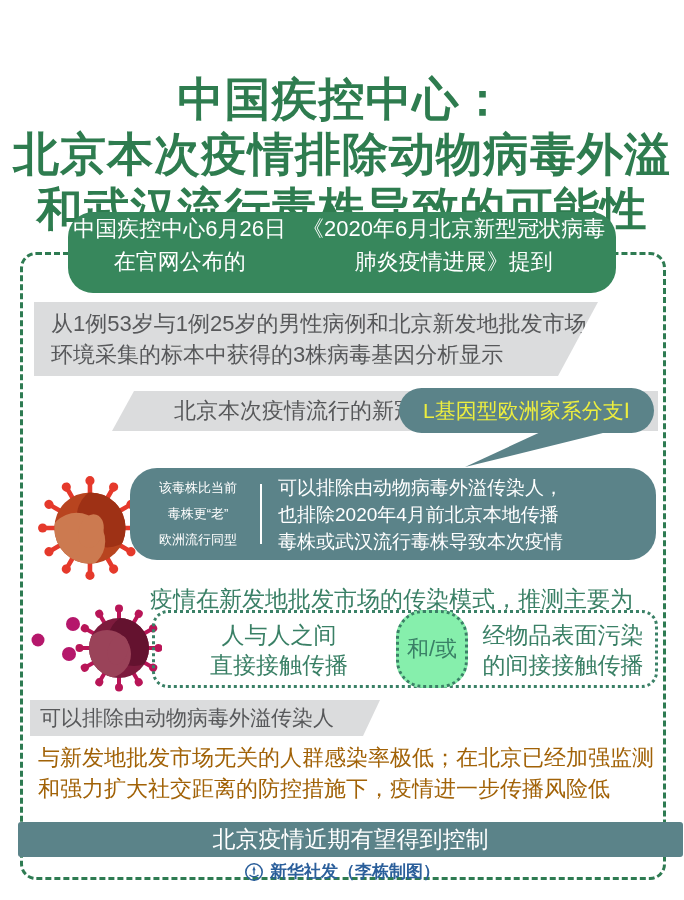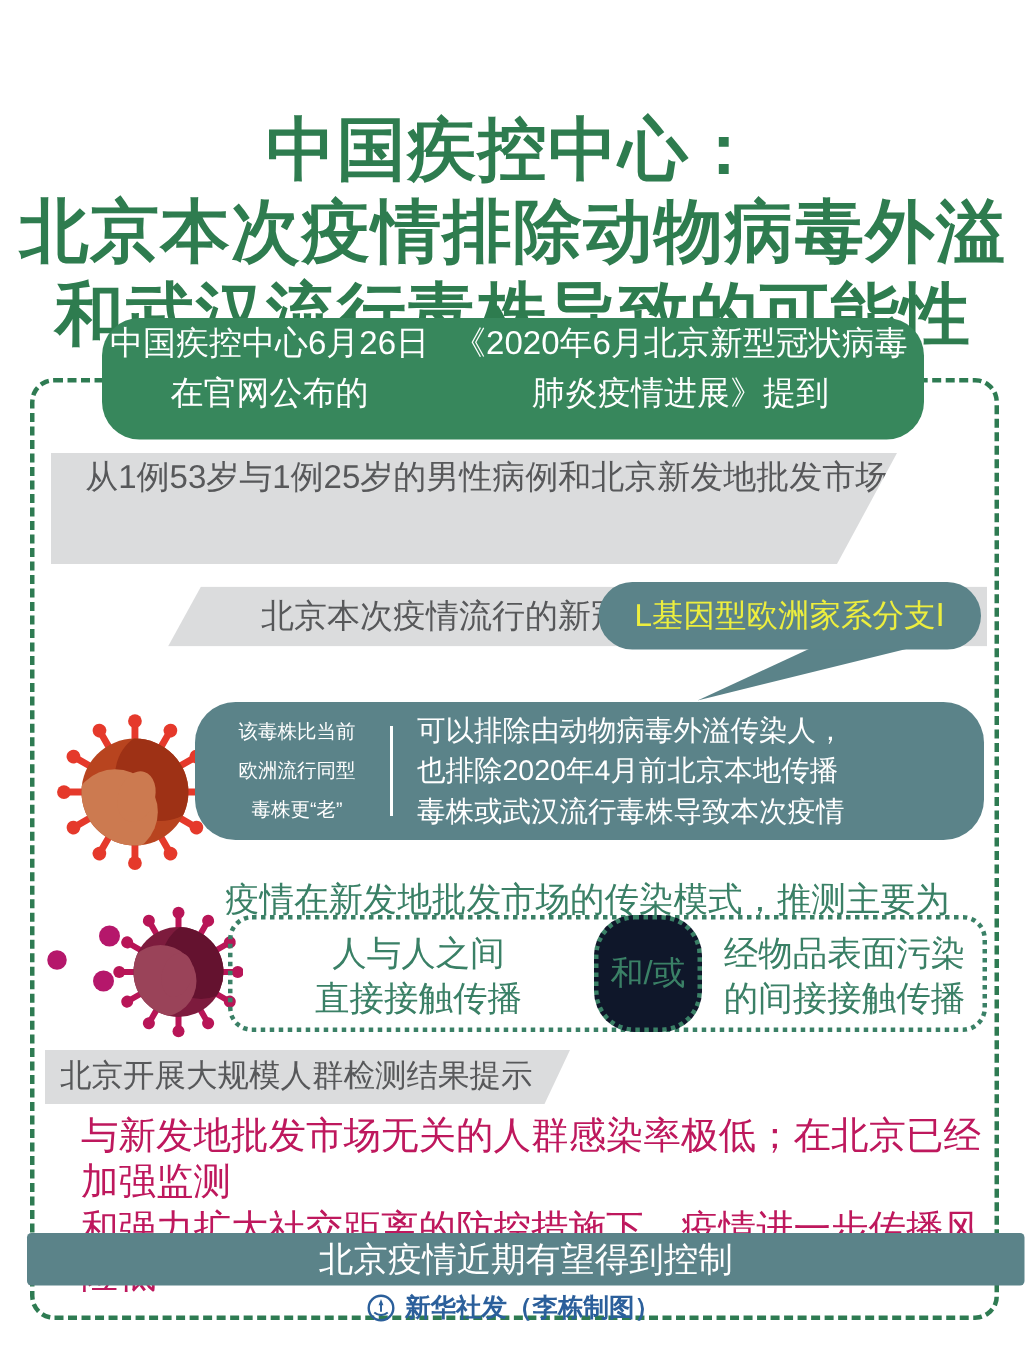--- a/index.html
+++ b/index.html
@@ -17,21 +17,21 @@
 
   
   .banner{position:absolute;left:68px;top:212px;width:548px;height:81px;background:#37875C;
       border-radius:25px;color:#ffffff;font-size:22px;line-height:33px;text-align:center;
       display:flex;flex-direction:row;justify-content:center;}
 
   
   .gray-box{background:#DBDCDD;color:#57585A;box-sizing:border-box;}
   .gray1{position:absolute;left:34px;top:302px;width:564px;height:74px;
       clip-path:polygon(0 0,100% 0,calc(100% - 40px) 100%,0 100%);
-      font-size:22px;line-height:31px;display:flex;flex-direction:row;justify-content:center;
+      font-size:22px;line-height:31px;display:flex;flex-direction:column;justify-content:center;
       padding-left:17px;}
   .gray2{position:absolute;left:112px;top:391px;width:546px;height:40px;
       clip-path:polygon(22px 0,100% 0,100% 100%,0 100%);
       font-size:22px;line-height:40px;padding-left:62px;}
   .gray3{position:absolute;left:30px;top:700px;width:350px;height:36px;
       clip-path:polygon(0 0,100% 0,calc(100% - 17px) 100%,0 100%);
       font-size:21px;line-height:36px;padding-left:10px;}
 
   
   .bubble{position:absolute;left:399px;top:388px;width:255px;height:45px;background:#5B8389;
@@ -44,29 +44,29 @@
   .teal-left{width:108px;margin-left:14px;text-align:center;font-size:13px;line-height:26px;}
   .teal-divider{width:2px;height:60px;background:#ffffff;margin:0 6px 0 8px;}
   .teal-right{flex:1;font-size:19px;line-height:27px;padding-left:10px;}
 
   
   .trans-intro{position:absolute;left:150px;top:584px;width:520px;font-size:23px;color:#3A8066;}
   .dotted-box{position:absolute;left:152px;top:610px;width:506px;height:78px;
       border:3px dotted #3A8066;border-radius:16px;box-sizing:border-box;}
   .mode-direct{position:absolute;left:8px;top:7px;width:232px;text-align:center;
       font-size:23px;line-height:30px;color:#3A8066;}
-  .capsule{position:absolute;left:241px;top:-3px;width:72px;height:78px;background:#0f172a;
+  .capsule{position:absolute;left:241px;top:-3px;width:72px;height:78px;background:#86efac;
       border:3px dotted #3A8066;border-radius:27px;box-sizing:border-box;
       display:flex;align-items:center;justify-content:center;font-size:22px;color:#3A8066;}
   .mode-indirect{position:absolute;left:316px;top:7px;width:184px;text-align:center;
       font-size:23px;line-height:30px;color:#3A8066;}
 
   
-  .testing-text{position:absolute;left:38px;top:742px;width:622px;font-size:25px;
-      line-height:31px;color:#be185d;margin-left:16px;}
+  .testing-text{position:absolute;left:38px;top:742px;width:622px;font-size:22px;
+      line-height:31px;color:#a16207;}
 
   
   .conclusion-bar{position:absolute;left:18px;top:822px;width:665px;height:35px;background:#5B8389;
       color:#ffffff;font-size:23px;line-height:35px;text-align:center;border-radius:3px;}
   .credit{position:absolute;left:0;top:860px;width:684px;display:flex;align-items:center;
       justify-content:center;gap:6px;color:#2B5F9B;font-size:17px;font-weight:bold;text-align:right;}
 
   .virus1{position:absolute;left:36px;top:470px;}
   .virus2{position:absolute;left:22px;top:592px;}
 </style>
@@ -83,20 +83,21 @@
 
   <div class="dashed-frame"></div>
 
   <div class="banner">
     <div>中国疾控中心6月26日在官网公布的</div>
     <div>《2020年6月北京新型冠状病毒肺炎疫情进展》提到</div>
   </div>
 
   <div class="gray-box gray1">
     <div>从1例53岁与1例25岁的男性病例和北京新发地批发市场</div>
+    <div>环境采集的标本中获得的3株病毒基因分析显示</div>
   </div>
 
   <div class="gray-box gray2">
     <span>北京本次疫情流行的新冠病毒为</span>
   </div>
   <svg class="bubble-tail" width="200" height="40" viewBox="0 0 200 40">
     <polygon points="115,0 185,0 35,37" fill="#5B8389"></polygon>
   </svg>
   <div class="bubble">
     <span>L基因型欧洲家系分支Ⅰ</span>
@@ -127,22 +128,22 @@
     <g clip-path="url(#vc1)">
       <circle cx="70" cy="46" r="30" fill="#9E3115"></circle>
       <circle cx="40" cy="70" r="28" fill="#CC7A50"></circle>
       <ellipse cx="54" cy="60" rx="12" ry="17" fill="#CC7A50" transform="rotate(18 54 60)"></ellipse>
     </g>
   </svg>
 
   <div class="teal-box">
     <div class="teal-left">
       <div>该毒株比当前</div>
+      <div>毒株更“老”</div>
       <div>欧洲流行同型</div>
-      <div>毒株更“老”</div>
     </div>
     <div class="teal-divider"></div>
     <div class="teal-right">
       <div>可以排除由动物病毒外溢传染人，</div>
       <div>也排除2020年4月前北京本地传播</div>
       <div>毒株或武汉流行毒株导致本次疫情</div>
     </div>
   </div>
 
   <div class="trans-intro">
@@ -189,21 +190,21 @@
     <div class="capsule">
       <span>和/或</span>
     </div>
     <div class="mode-indirect">
       <div>经物品表面污染</div>
       <div>的间接接触传播</div>
     </div>
   </div>
 
   <div class="gray-box gray3">
-    <span>北京开展大规模人群检测结果提示</span>
+    <span>可以排除由动物病毒外溢传染人</span>
   </div>
 
   <div class="testing-text">
     <div>与新发地批发市场无关的人群感染率极低；在北京已经加强监测</div>
     <div>和强力扩大社交距离的防控措施下，疫情进一步传播风险低</div>
   </div>
 
   <div class="conclusion-bar">
     <span>北京疫情近期有望得到控制</span>
   </div>

